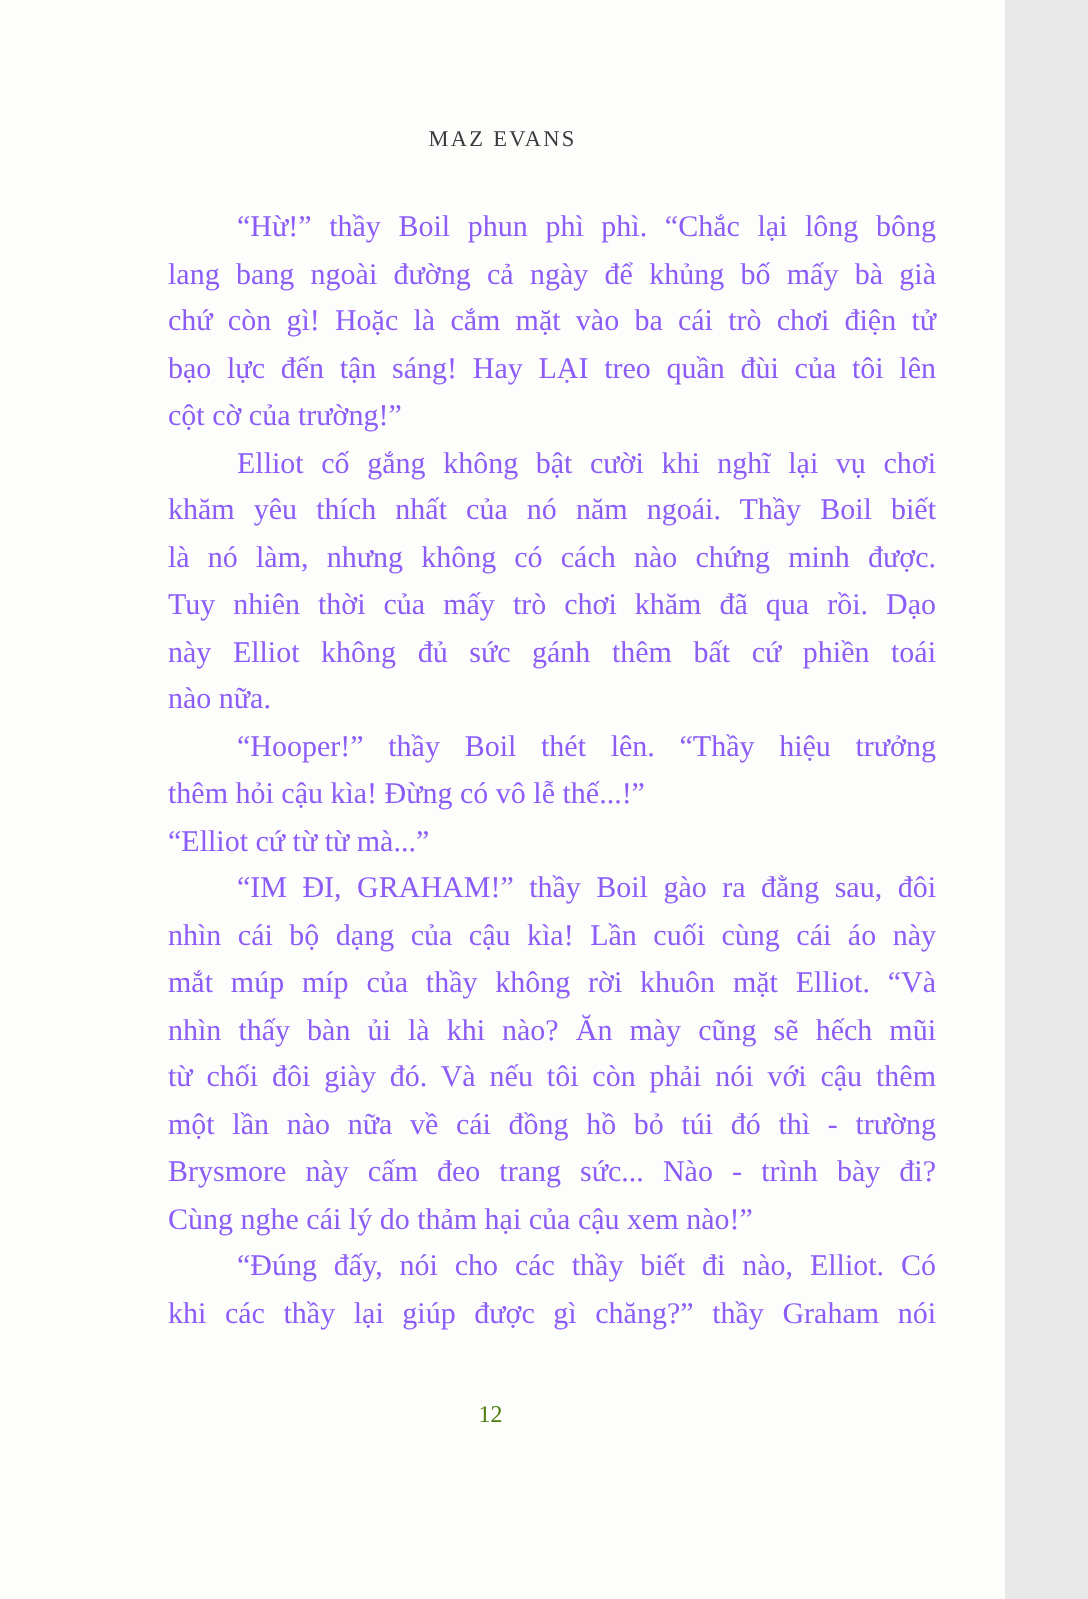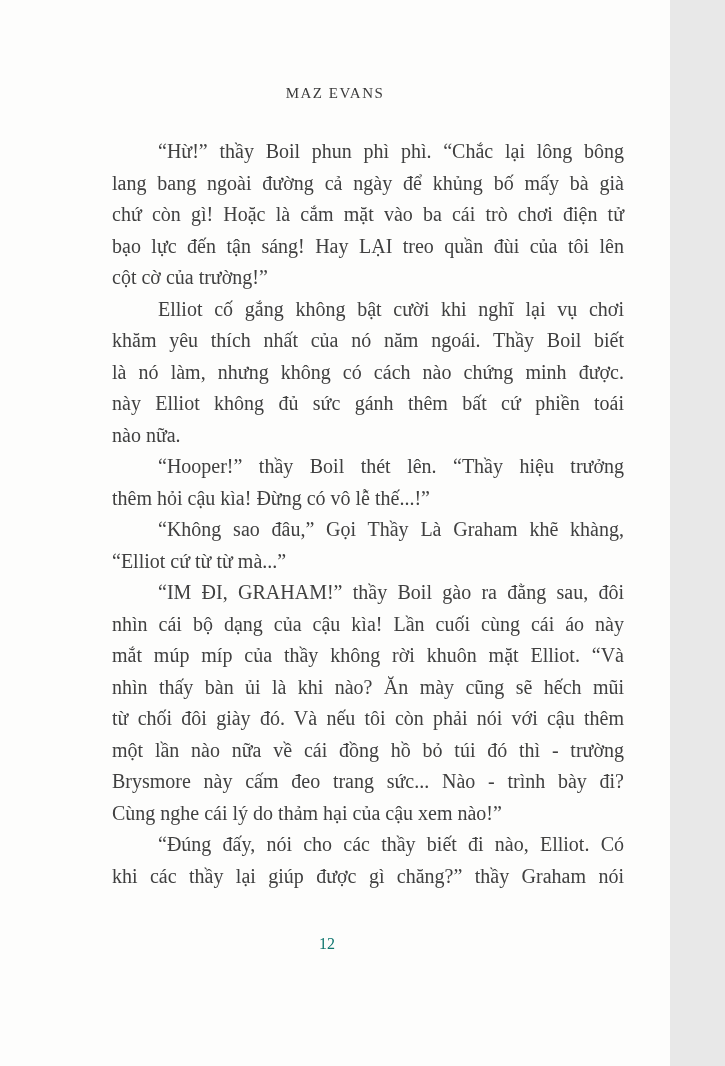--- a/index.html
+++ b/index.html
@@ -26,21 +26,21 @@
     letter-spacing: 1.5px;
     color: #3b3b3b;
   }
   .text-block {
     position: absolute;
     left: 112px;
     top: 136px;
     width: 512px;
     font-size: 20px;
     line-height: 31.5px;
-    color: #404040;
+    color: #8b5cf6;
   }
   .paragraph {
     margin: 0;
   }
   .line {
     text-align: justify;
     white-space: normal;
   }
   .line.j {
     text-align-last: justify;
@@ -48,50 +48,50 @@
   .line.first {
     text-indent: 46px;
   }
   .folio {
     position: absolute;
     top: 935px;
     left: 0;
     right: 16px;
     text-align: center;
     font-size: 16px;
-    color: #0f766e;
+    color: #4d7c0f;
   }
 </style>
 </head>
 <body>
 
 <div class="page">
   <div class="running-head">MAZ EVANS</div>
 
   <div class="text-block">
       <div class="paragraph">
         <div class="line first j">“Hừ!” thầy Boil phun phì phì. “Chắc lại lông bông</div>
         <div class="line j">lang bang ngoài đường cả ngày để khủng bố mấy bà già</div>
         <div class="line j">chứ còn gì! Hoặc là cắm mặt vào ba cái trò chơi điện tử</div>
         <div class="line j">bạo lực đến tận sáng! Hay LẠI treo quần đùi của tôi lên</div>
         <div class="line">cột cờ của trường!”</div>
       </div>
       <div class="paragraph">
         <div class="line first j">Elliot cố gắng không bật cười khi nghĩ lại vụ chơi</div>
         <div class="line j">khăm yêu thích nhất của nó năm ngoái. Thầy Boil biết</div>
         <div class="line j">là nó làm, nhưng không có cách nào chứng minh được.</div>
+        <div class="line j">Tuy nhiên thời của mấy trò chơi khăm đã qua rồi. Dạo</div>
         <div class="line j">này Elliot không đủ sức gánh thêm bất cứ phiền toái</div>
         <div class="line">nào nữa.</div>
       </div>
       <div class="paragraph">
         <div class="line first j">“Hooper!” thầy Boil thét lên. “Thầy hiệu trưởng</div>
         <div class="line">thêm hỏi cậu kìa! Đừng có vô lễ thế...!”</div>
       </div>
       <div class="paragraph">
-        <div class="line first j">“Không sao đâu,” Gọi Thầy Là Graham khẽ khàng,</div>
         <div class="line">“Elliot cứ từ từ mà...”</div>
       </div>
       <div class="paragraph">
         <div class="line first j">“IM ĐI, GRAHAM!” thầy Boil gào ra đằng sau, đôi</div>
         <div class="line j">nhìn cái bộ dạng của cậu kìa! Lần cuối cùng cái áo này</div>
         <div class="line j">mắt múp míp của thầy không rời khuôn mặt Elliot. “Và</div>
         <div class="line j">nhìn thấy bàn ủi là khi nào? Ăn mày cũng sẽ hếch mũi</div>
         <div class="line j">từ chối đôi giày đó. Và nếu tôi còn phải nói với cậu thêm</div>
         <div class="line j">một lần nào nữa về cái đồng hồ bỏ túi đó thì - trường</div>
         <div class="line j">Brysmore này cấm đeo trang sức... Nào - trình bày đi?</div>

